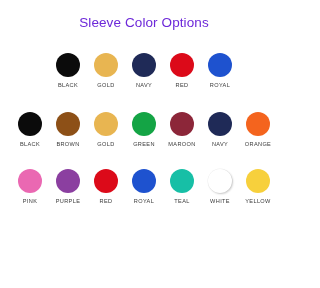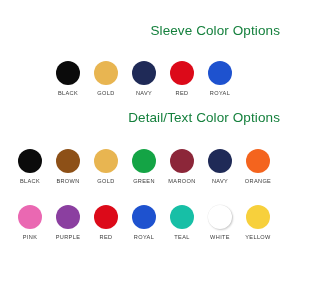--- a/index.html
+++ b/index.html
@@ -17,26 +17,26 @@
   }
   .sheet {
     width: 288px;
     height: 288px;
     position: relative;
     box-sizing: border-box;
   }
 
   
   .section-title {
-    text-align: right;
+    text-align: center;
     font-size: 13.5px;
     font-weight: 400;
     letter-spacing: 0.1px;
-    color: #15803d;
-    margin: 8px;
+    color: #6d28d9;
+    margin: 0;
     line-height: 1;
   }
   #section-sleeve .section-title { padding-top: 16px; }
   #section-detail .section-title { padding-top: 7px; }
 
   
   .swatch-row {
     display: flex;
     justify-content: center;
     align-items: flex-start;
@@ -104,21 +104,20 @@
           <div class="swatch-label">RED</div>
         </div>
         <div class="swatch-cell">
           <div class="swatch-dot" style="background: rgb(30, 82, 207);"></div>
           <div class="swatch-label">ROYAL</div>
         </div>
       </div>
   </section>
 
   <section id="section-detail">
-    <h2 class="section-title">Detail/Text Color Options</h2>
     <div class="swatch-row" id="row-detail-1">
         <div class="swatch-cell">
           <div class="swatch-dot" style="background: rgb(11, 11, 11);"></div>
           <div class="swatch-label">BLACK</div>
         </div>
         <div class="swatch-cell">
           <div class="swatch-dot" style="background: rgb(141, 80, 23);"></div>
           <div class="swatch-label">BROWN</div>
         </div>
         <div class="swatch-cell">

